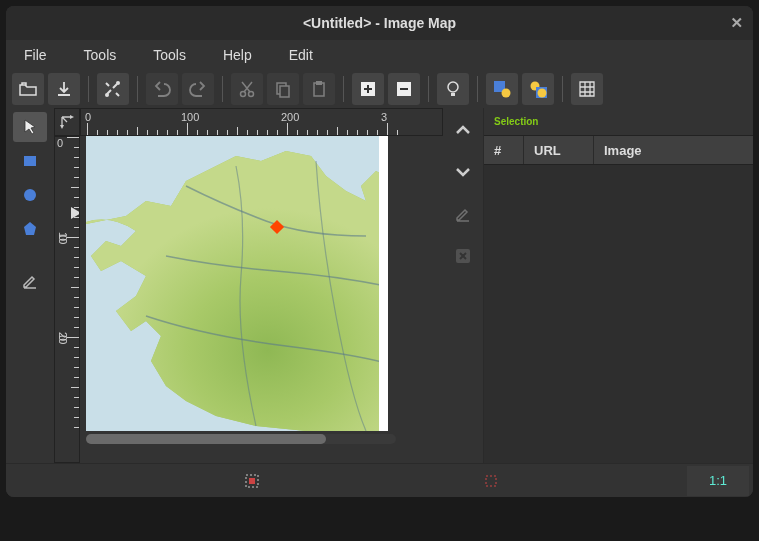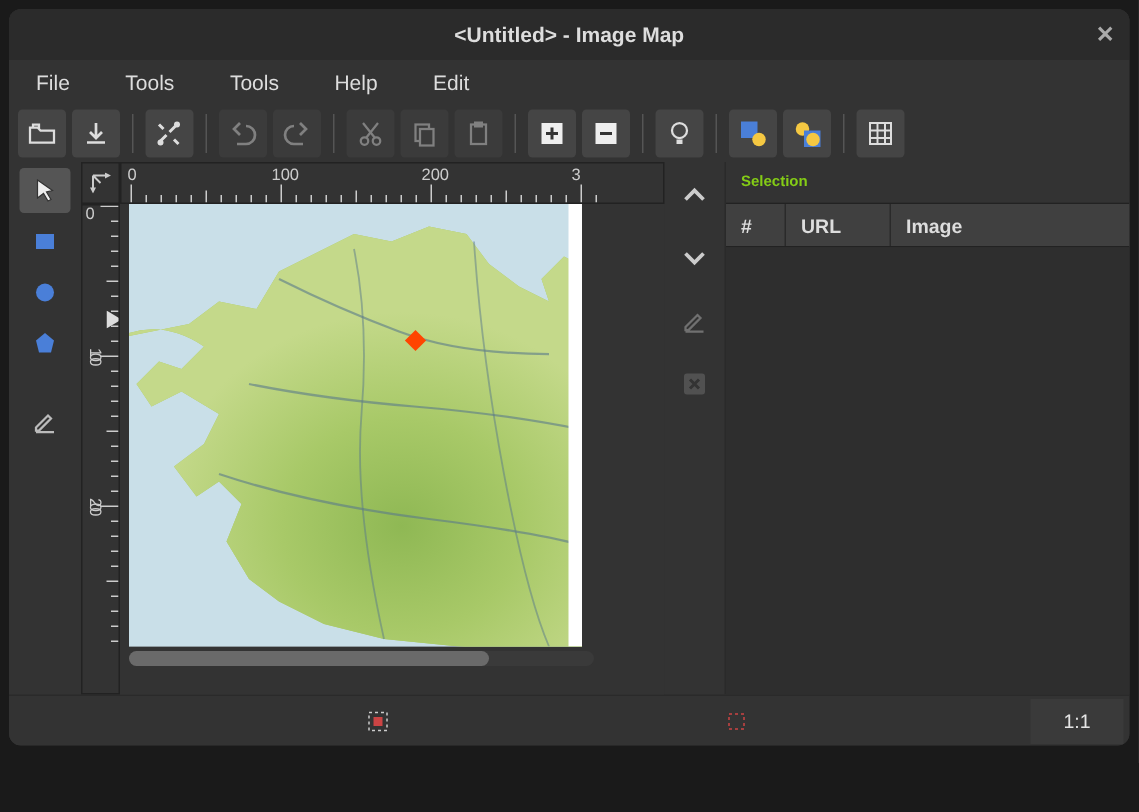--- a/index.html
+++ b/index.html
@@ -29,21 +29,21 @@
 .scrollbar-h { position: absolute; left: 6px; bottom: 0; width: 310px; height: 10px; background: #3a3a3a; border-radius: 5px; }
 .scrollthumb-h { position: absolute; left: 0; top: 0; width: 240px; height: 10px; background: #6a6a6a; border-radius: 5px; }
 .mid-tools { width: 40px; background: #333; display: flex; flex-direction: column; align-items: center; padding-top: 6px; gap: 10px; }
 .right-panel { width: 270px; background: #333; display: flex; flex-direction: column; border-left: 1px solid #2a2a2a; }
 .panel-title { color: #84cc16; font-weight: bold; padding: 8px 10px; font-size: 10px; }
 .table-head { display: flex; background: #404040; height: 30px; align-items: center; border-top: 1px solid #222; border-bottom: 1px solid #222; }
 .th { color: #ddd; font-weight: bold; font-size: 13px; padding: 0 10px; border-right: 1px solid #2a2a2a; height: 100%; display: flex; align-items: center; }
 .table-body { flex: 1; background: #2e2e2e; }
 .statusbar { height: 34px; background: #333; display: flex; align-items: center; border-top: 1px solid #2a2a2a; }
 .status-mid { flex: 1; display: flex; justify-content: center; }
-.zoom { color: #e5e5e5; padding: 0 22px; background: #3a3a3a; height: 30px; display: flex; align-items: center; margin-right: 4px; text-align: right; }
+.zoom { color: #5eead4; padding: 0 22px; background: #3a3a3a; height: 30px; display: flex; align-items: center; margin-right: 4px; text-align: right; }
 .tick { position: absolute; background: #ccc; }
 .tick-label { position: absolute; color: #ccc; font-size: 11px; }
 svg { display: block; }
 </style>
 </head>
 <body>
 
 <div class="window">
   <div class="titlebar">
     <span>&lt;Untitled&gt; - Image Map</span>

